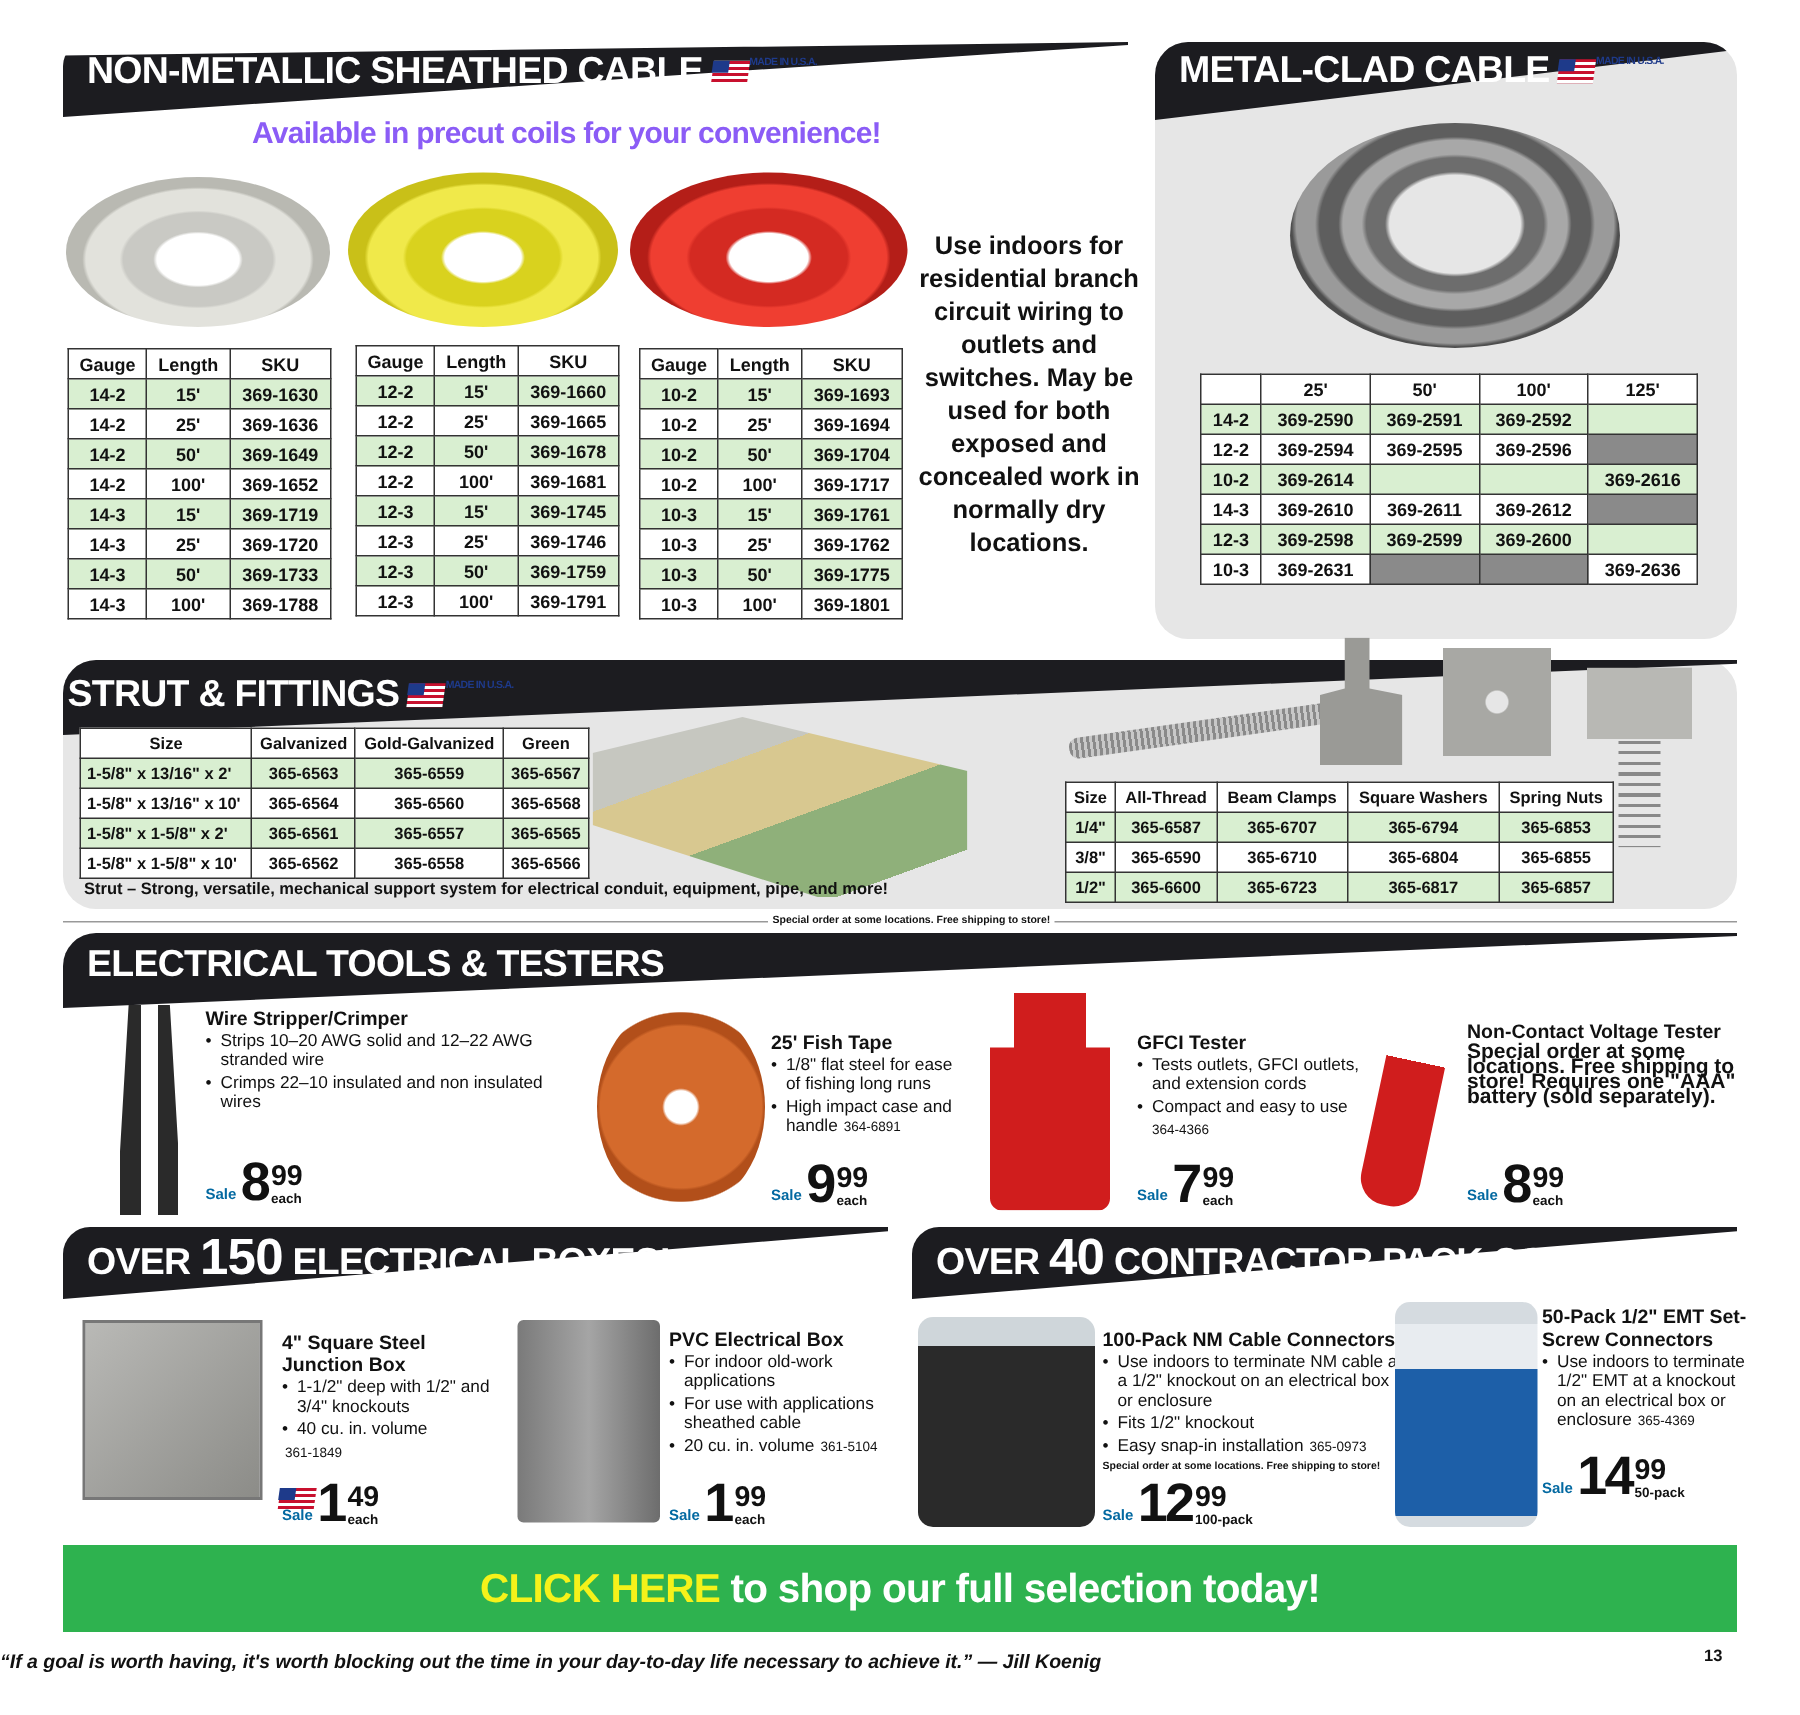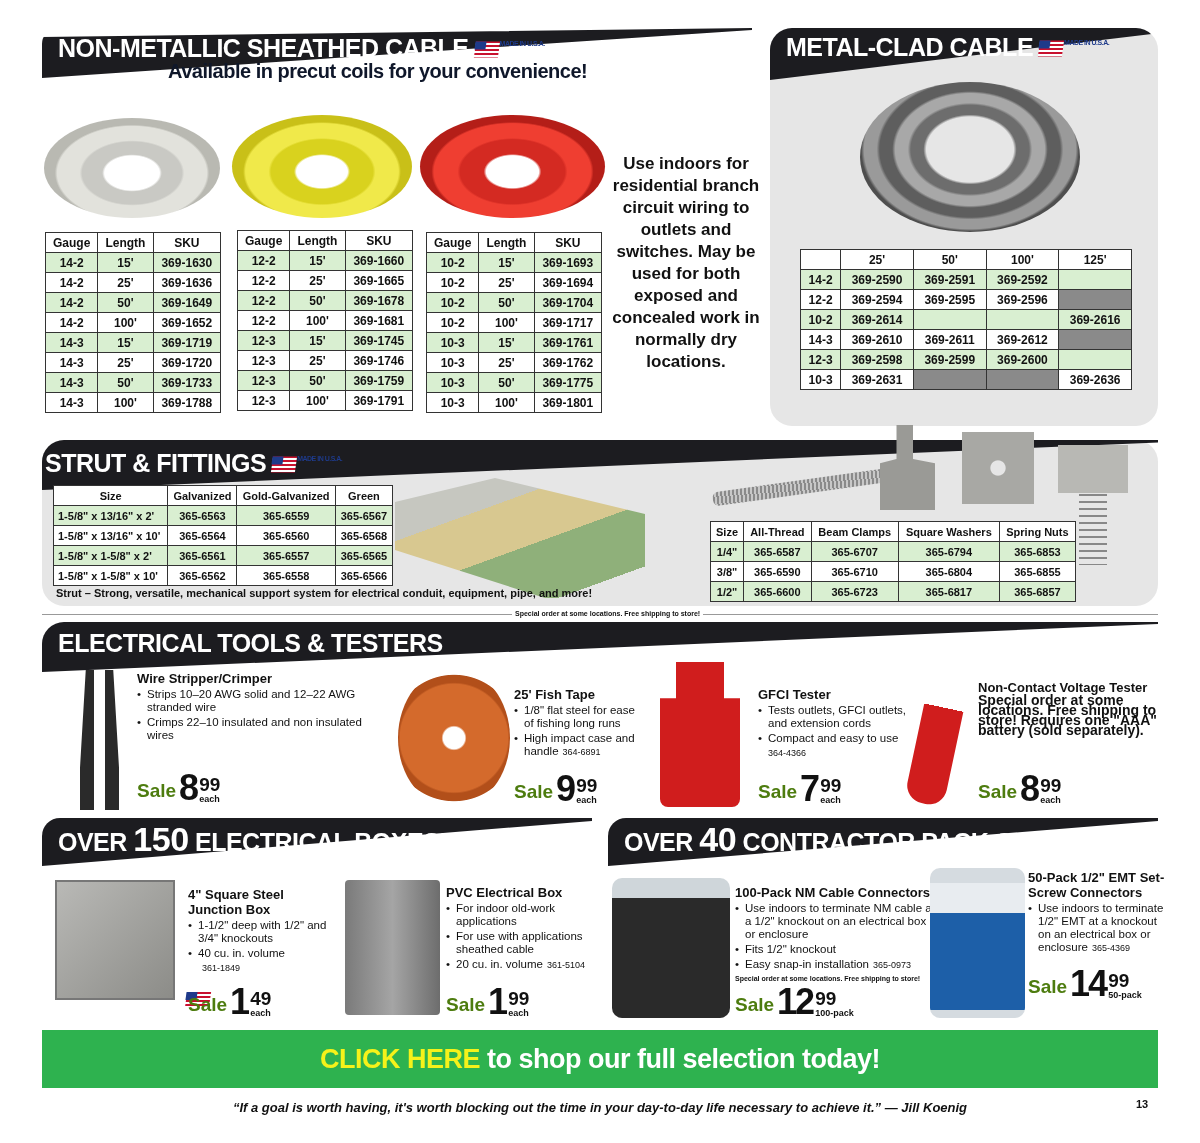--- a/index.html
+++ b/index.html
@@ -19,35 +19,35 @@
   .coil{position:absolute;border-radius:50%}
   .desc{position:absolute;font-weight:bold;text-align:center;font-size:17px;line-height:22px}
   .prod{position:absolute;font-size:11.5px;line-height:13px}
   .prod .name{font-weight:bold;font-size:13px;line-height:15px}
   .prod ul{list-style:none;margin-top:2px}
   .prod li{padding-left:10px;position:relative;margin-bottom:2px}
   .prod li:before{content:"•";position:absolute;left:0}
   .sku{font-size:9px;margin-left:4px}
   .note{font-weight:bold;font-size:14px;line-height:10px}
   .price{position:absolute;display:flex;align-items:flex-end;font-weight:bold}
-  .price .sale{color:#4d7c0f;font-size:19px;margin-right:3px;margin-bottom:2px}
+  .price .sale{color:#0369a1;font-size:10px;margin-right:3px;margin-bottom:2px}
   .price .big{font-size:36px;line-height:32px;letter-spacing:-2px}
   .price .cents{display:flex;flex-direction:column;align-items:flex-start;margin-left:2px}
   .price .c{font-size:19px;line-height:18px}
   .price .unit{font-size:9px}
   .img{position:absolute}
 </style>
 </head>
 <body>
 
 <div class="banner" style="left:42px;top:28px;width:710px;height:50px;clip-path:polygon(0 18%,100% 0,100% 4%,62% 40%,0 100%);border-radius:16px 0 0 0"></div>
 <div class="banner" style="left:42px;top:34px;width:440px;height:28px;background:transparent">
   <span class="t" style="top:50%"><span>NON-METALLIC SHEATHED CABLE</span><span class="flag"><span class="stripes"></span><span class="canton"></span><span class="txt">MADE IN U.S.A.</span></span></span>
 </div>
-<div style="position:absolute;left:168px;top:60px;font-size:20px;font-weight:bold;color:#0f172a;letter-spacing:-0.5px">Available in precut coils for your convenience!</div>
+<div style="position:absolute;left:168px;top:78px;font-size:20px;font-weight:bold;color:#8b5cf6;letter-spacing:-0.5px">Available in precut coils for your convenience!</div>
 
 <div class="coil" style="left:44px;top:118px;width:176px;height:100px;background:radial-gradient(ellipse at 50% 55%,#fff 0 22%,#c9c9c4 24% 40%,#e2e2dc 42% 60%,#b9b9b2 62% 100%)"></div>
 <div class="coil" style="left:232px;top:115px;width:180px;height:103px;background:radial-gradient(ellipse at 50% 55%,#fff 0 20%,#d9d21e 22% 40%,#f0e94a 42% 60%,#c9c018 62% 100%)"></div>
 <div class="coil" style="left:420px;top:115px;width:185px;height:103px;background:radial-gradient(ellipse at 50% 55%,#fff 0 20%,#d42a22 22% 40%,#ef3e31 42% 60%,#b41e18 62% 100%)"></div>
 
 <table class="grid" style="left:45px;top:232px;width:176px">
   <tbody>
       <tr>
         <th>Gauge</th>
         <th>Length</th>
@@ -411,21 +411,21 @@
 <div class="banner" style="left:42px;top:822px;width:380px;height:34px;background:transparent">
   <span class="t"><span>OVER</span> <span style="font-size:34px">150</span> <span>ELECTRICAL BOXES!</span></span>
 </div>
 <div class="img" style="left:55px;top:880px;width:120px;height:120px;background:linear-gradient(135deg,#b9b9b6,#8c8c88);border:2px solid #777"></div>
 <div class="prod" style="left:188px;top:887px;width:140px">
   <div class="name">4" Square Steel Junction Box</div>
   <ul>
       <li>1-1/2" deep with 1/2" and 3/4" knockouts</li>
       <li>40 cu. in. volume</li>
     </ul>
-  <div class="sku" style="margin-left:14px">361-1849</div>
+  <div class="sku" style="margin-left:2px">361-1849</div>
 </div>
 <div class="flag" style="position:absolute;left:186px;top:990px;margin:0">
     <span class="stripes"></span>
     <span class="canton"></span>
   </div>
 <div class="price" style="left:188px;top:986px">
     <span class="sale">Sale</span>
     <span class="big">1</span>
     <span class="cents">
       <span class="c">49</span>
@@ -488,14 +488,14 @@
       <span class="c">99</span>
       <span class="unit">50-pack</span>
     </span>
   </div>
 
 <div style="position:absolute;left:42px;top:1030px;width:1116px;height:58px;background:#2eb24f;display:flex;align-items:center;justify-content:center;font-weight:bold;font-size:27px;color:#fff;cursor:pointer;letter-spacing:-0.5px">
   <span style="color:#f5f21a">CLICK HERE</span>
     <span style="white-space:pre"> to shop our full selection today!</span>
 </div>
 
-<div style="position:absolute;left:0;width:1200px;top:1100px;text-align:center;font-size:13px;font-weight:bold;font-style:italic">“If a goal is worth having, it's worth blocking out the time in your day-to-day life necessary to achieve it.” — Jill Koenig</div>
+<div style="position:absolute;left:0;width:1200px;top:1100px;font-size:13px;font-weight:bold;font-style:italic">“If a goal is worth having, it's worth blocking out the time in your day-to-day life necessary to achieve it.” — Jill Koenig</div>
 <div style="position:absolute;left:1136px;top:1098px;font-size:11px;font-weight:bold">13</div>
 
 </body></html>

